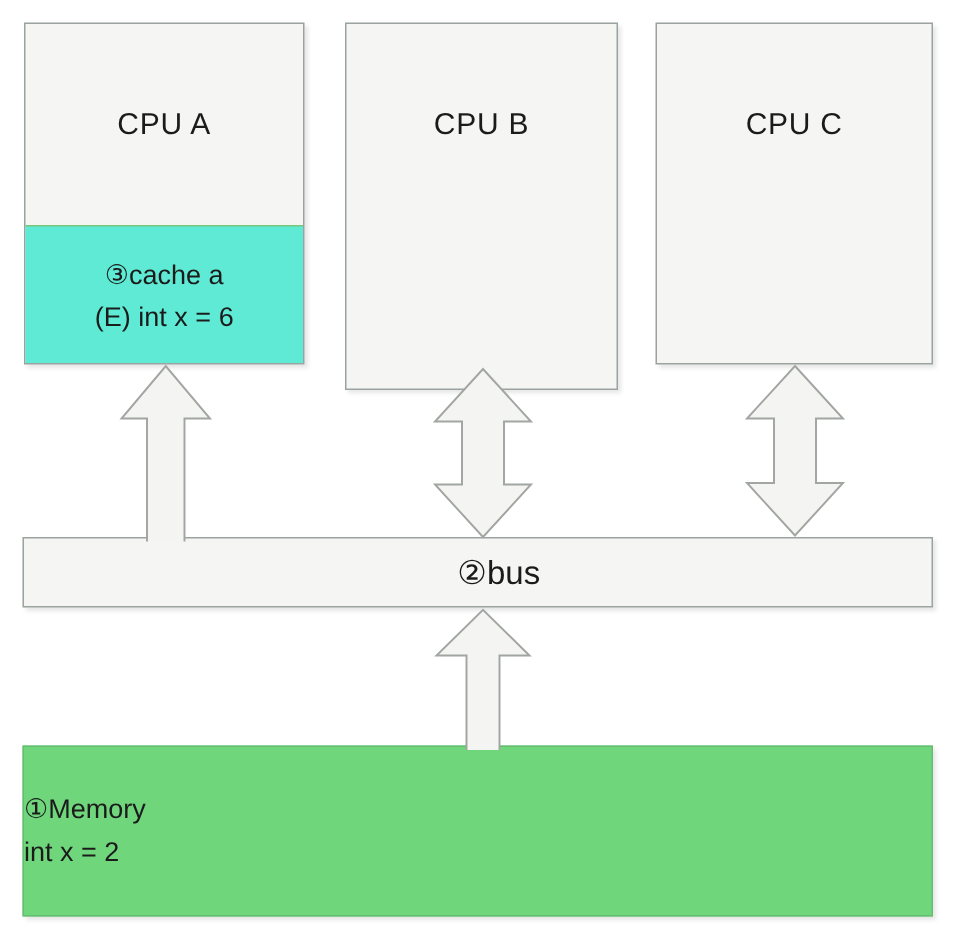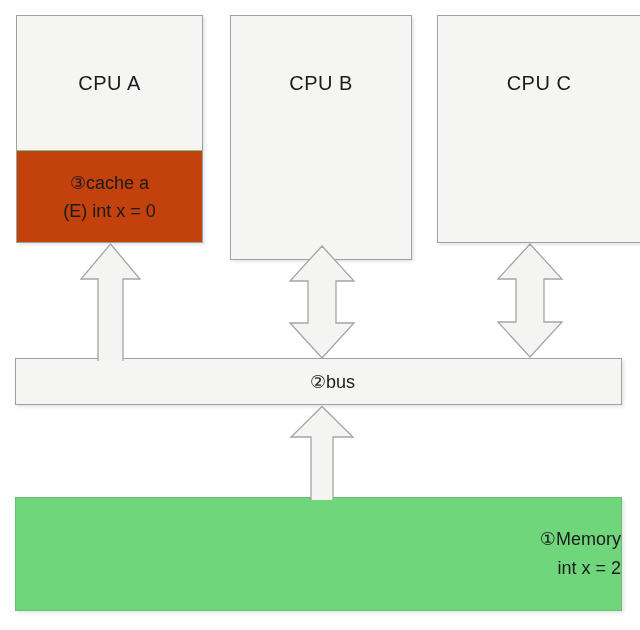--- a/index.html
+++ b/index.html
@@ -23,35 +23,35 @@
     display: flex; align-items: center; justify-content: center;
     font-size: 20px; letter-spacing: 0.5px;
   }
   .cache-section {
     flex: 1 1 auto;
     border-top: 1px solid #9aa3a0;
     display: flex; flex-direction: column;
     align-items: center; justify-content: center;
     font-size: 18px; line-height: 28px;
   }
-  .cache-green { background: #c2410c; border-top-color: #79c77a; justify-content: center; }
+  .cache-green { background: #5eead4; border-top-color: #79c77a; justify-content: center; }
   #cpu-a { left: 16px;  top: 15px; width: 187px; height: 228px; }
   #cpu-b { left: 230px; top: 15px; width: 182px; height: 245px; gap: 32px; }
-  #cpu-c { left: 437px; top: 15px; width: 204px; height: 228px; }
+  #cpu-c { left: 437px; top: 15px; width: 185px; height: 228px; }
   #bus {
     left: 15px; top: 358px; width: 607px; height: 47px;
     display: flex; align-items: center; justify-content: center;
-    font-size: 18px;
+    font-size: 22px;
     padding-left: 28px;
   }
   #memory {
     left: 15px; top: 497px; width: 607px; height: 114px;
     background: #70d67c; border-color: #69bd73;
     display: flex; flex-direction: column;
-    align-items: flex-end; justify-content: center;
+    align-items: flex-start; justify-content: center;
     font-size: 18px; line-height: 29px;
   }
   #arrow-layer {
     position: absolute; left: 0; top: 0;
     width: 640px; height: 630px;
     pointer-events: none;
   }
   #arrow-layer path {
     fill: #f4f4f3;
     stroke: #a2a6a3;
@@ -59,21 +59,21 @@
     stroke-linejoin: miter;
   }
 </style>
 </head>
 <body>
 
 <div class="box cpu-col" id="cpu-a">
   <div class="cpu-section">CPU A</div>
   <div class="cache-section cache-green">
     <span>③cache a</span>
-    <span>(E) int x = 0</span>
+    <span>(E) int x = 6</span>
   </div>
 </div>
 
 <div class="box cpu-col" id="cpu-b">
   <div class="cpu-section">CPU B</div>
 </div>
 
 <div class="box cpu-col" id="cpu-c">
   <div class="cpu-section">CPU C</div>
 </div>

